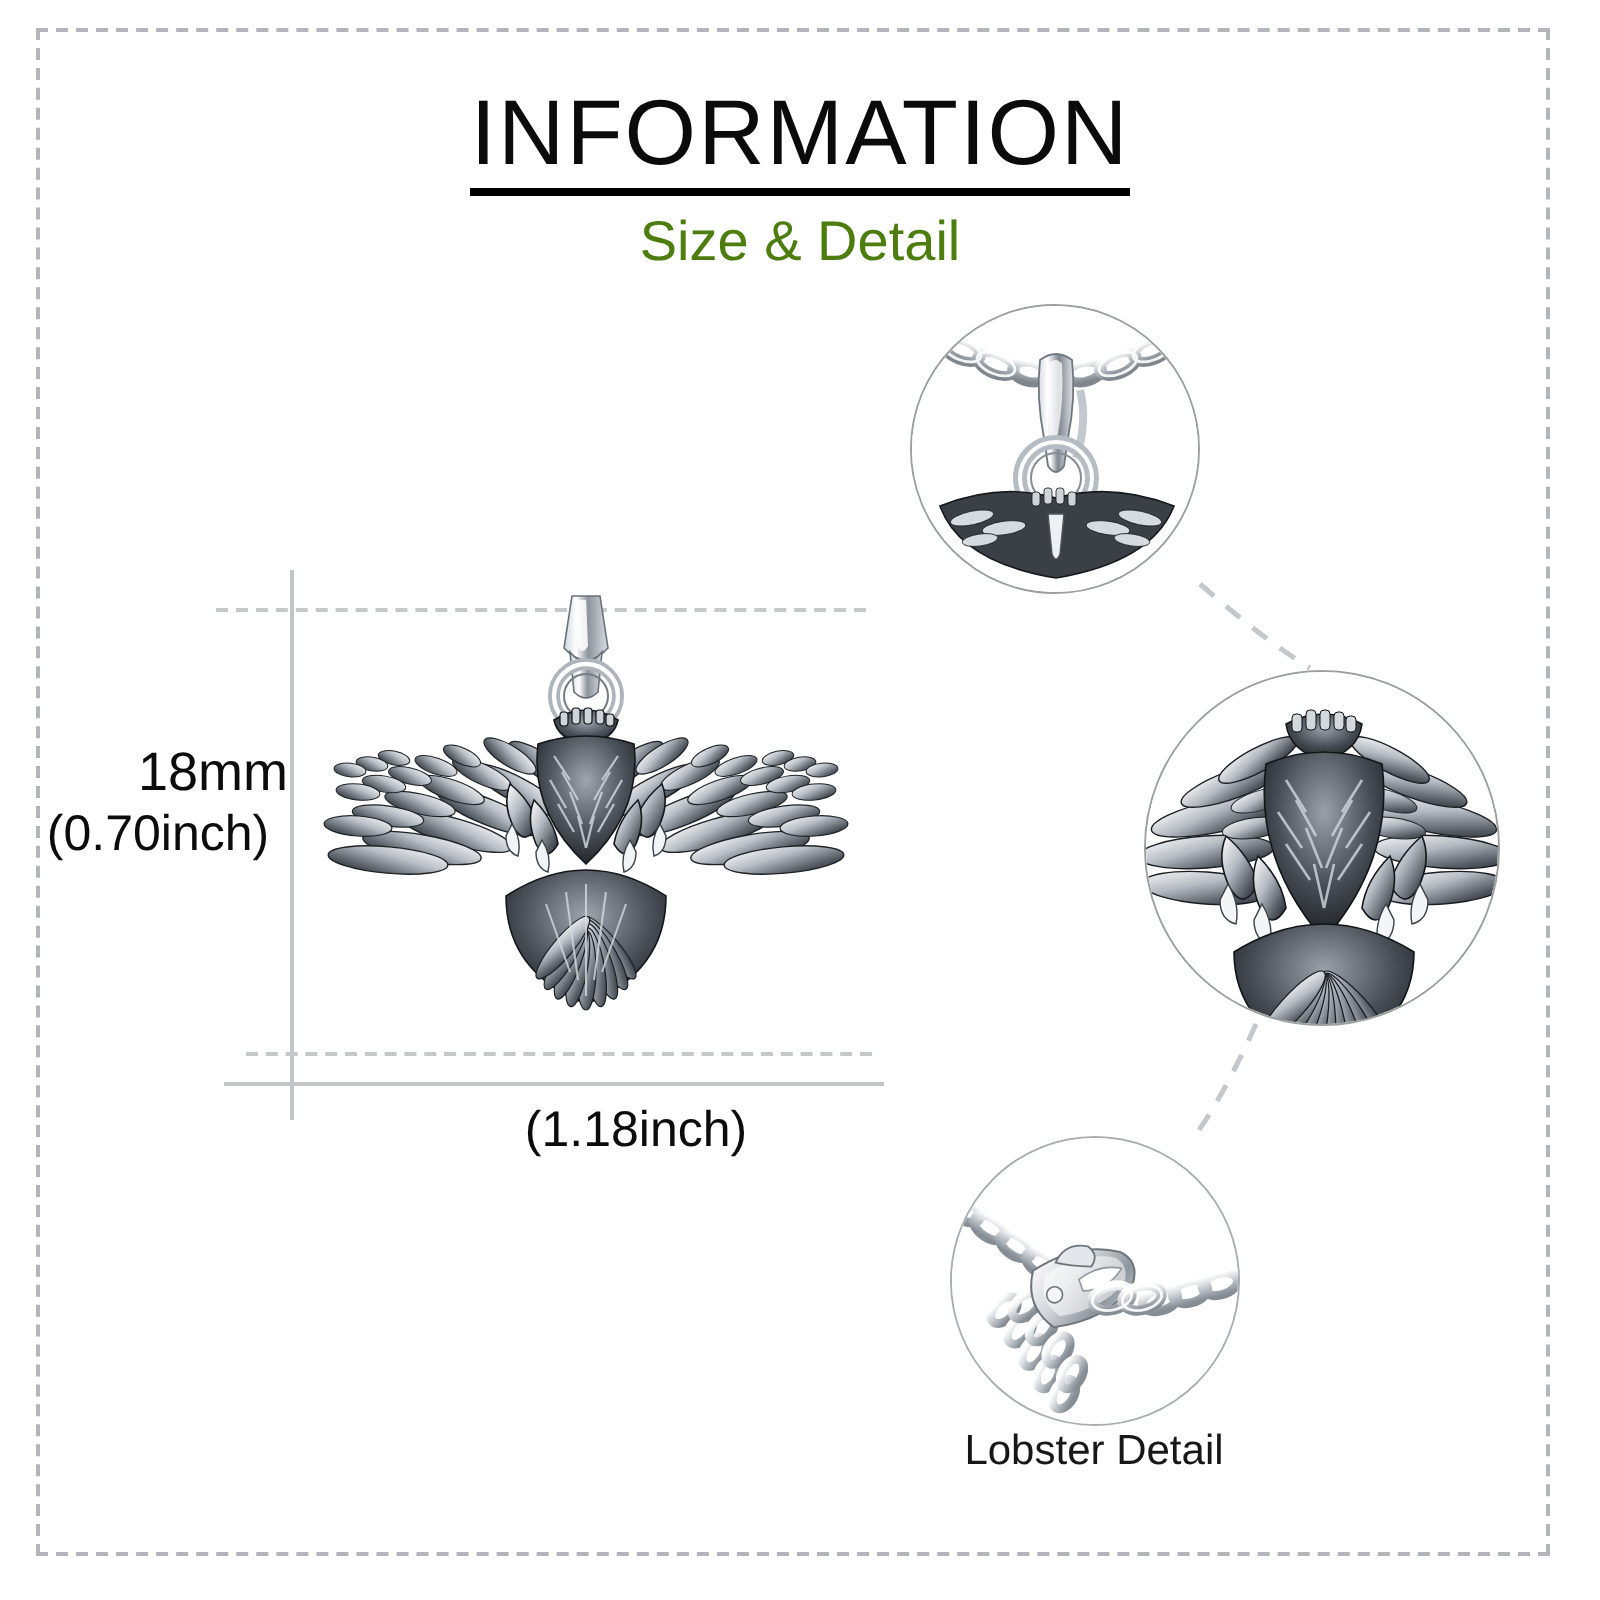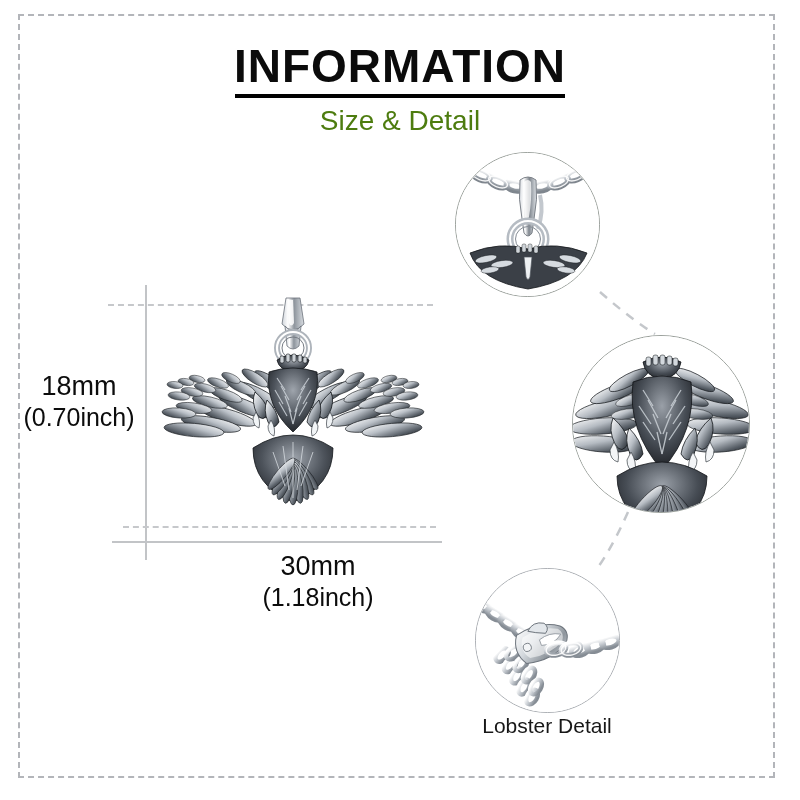--- a/index.html
+++ b/index.html
@@ -36,21 +36,21 @@
   
   .heading {
     position: absolute;
     left: 0;
     top: 40px;
     width: 800px;
     text-align: center;
   }
   .heading-title {
     font-size: 46px;
-    font-weight: 700;
+    font-weight: 400;
     letter-spacing: 1px;
     line-height: 52px;
     color: #0b0b0b;
     font-family: "Liberation Sans", sans-serif;
   }
   .heading-rule {
     width: 330px;
     height: 4px;
     background: #000000;
     margin: 2px auto 0 auto;
@@ -99,20 +99,21 @@
   
   .dim-label {
     position: absolute;
     text-align: center;
     color: #0c0c0c;
     line-height: 1.18;
   }
   .dim-label .mm {
     font-size: 27px;
     display: block;
+    text-align: right;
   }
   .dim-label .inch {
     font-size: 25px;
     display: block;
   }
   .dim-height {
     left: 14px;
     top: 371px;
     width: 130px;
   }
@@ -199,21 +200,20 @@
   <div class="guide guide-v-solid"></div>
   <div class="guide guide-h-solid"></div>
   <div class="guide guide-h-dash-top"></div>
   <div class="guide guide-h-dash-bot"></div>
 
   <div class="dim-label dim-height">
     <span class="mm">18mm</span>
     <span class="inch">(0.70inch)</span>
   </div>
   <div class="dim-label dim-width">
-    <span class="mm">30mm</span>
     <span class="inch">(1.18inch)</span>
   </div>
 
   <div class="pendant-main">
     <svg width="300" height="240" viewBox="0 0 300 240">
       <defs>
         <linearGradient id="gMetal" x1="0" y1="0" x2="0" y2="1">
           <stop offset="0%" stop-color="#fbfbfc"></stop>
           <stop offset="32%" stop-color="#c9ced4"></stop>
           <stop offset="60%" stop-color="#6f757d"></stop>

